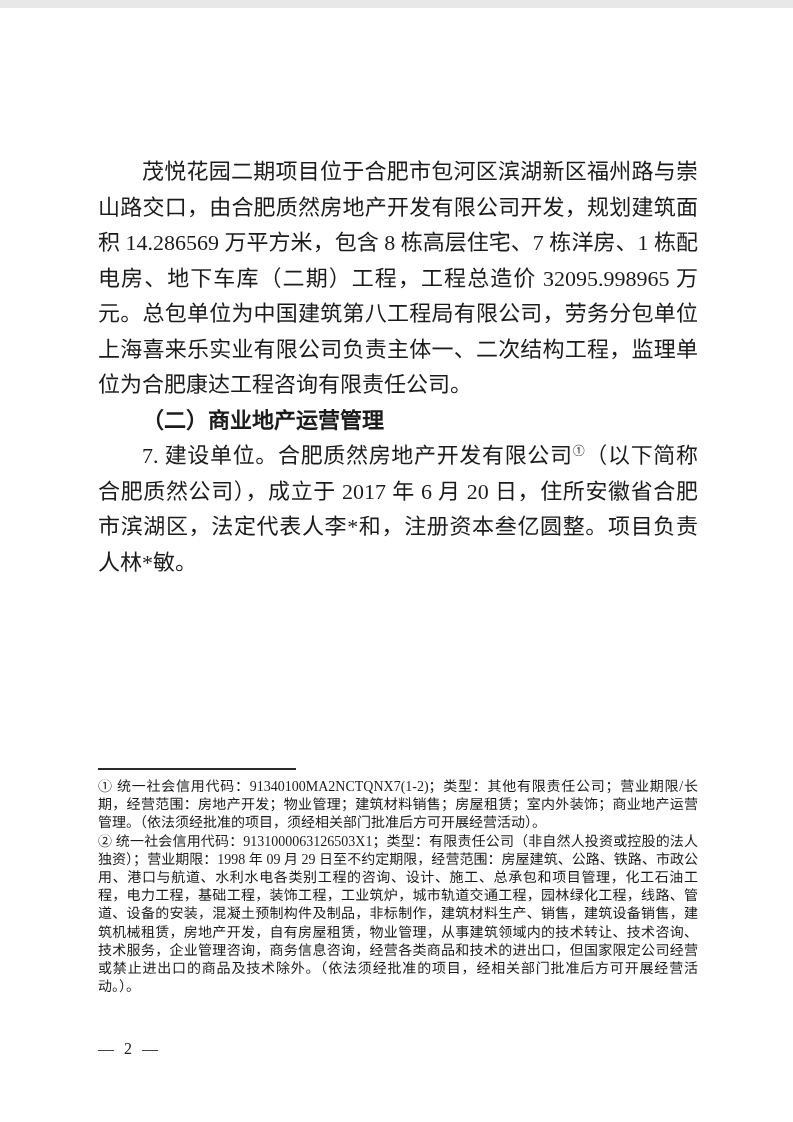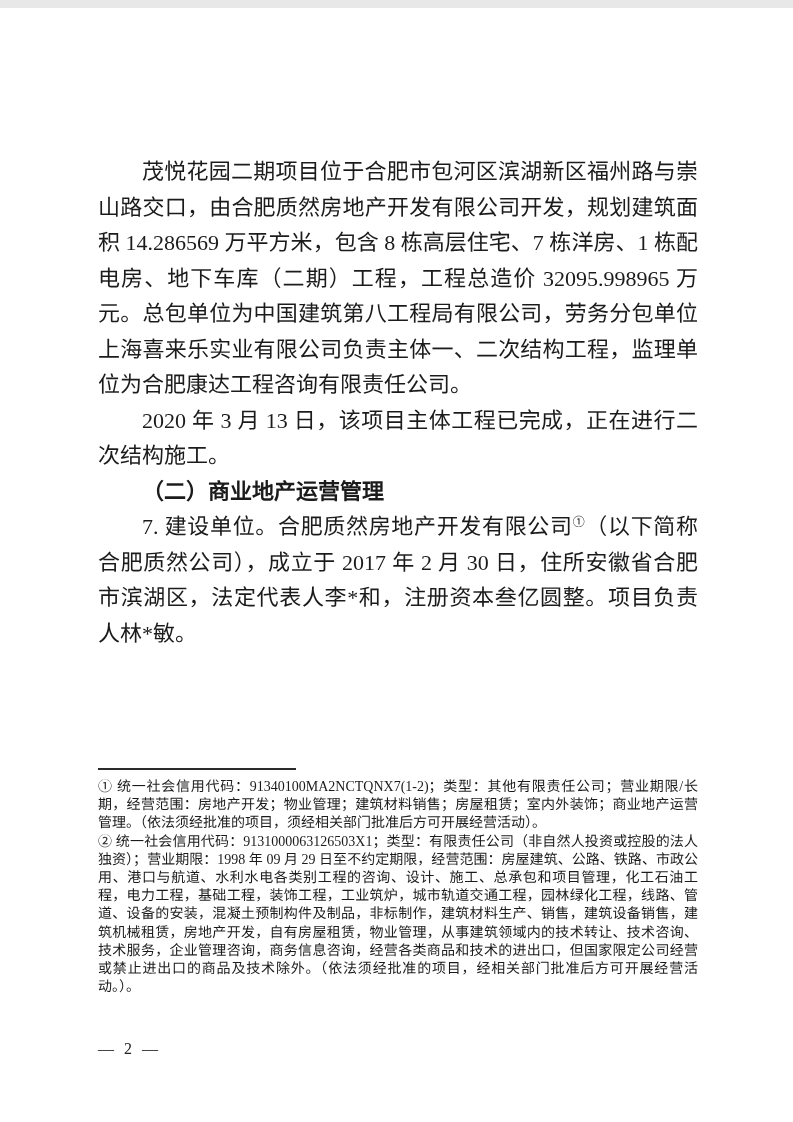--- a/index.html
+++ b/index.html
@@ -72,25 +72,24 @@
 </style>
 </head>
 <body>
 
 <div class="page">
 
   <div class="body-text">
 
     <p class="para">茂悦花园二期项目位于合肥市包河区滨湖新区福州路与崇山路交口，由合肥质然房地产开发有限公司开发，规划建筑面积 14.286569 万平方米，包含 8 栋高层住宅、7 栋洋房、1 栋配电房、地下车库（二期）工程，工程总造价 32095.998965 万元。总包单位为中国建筑第八工程局有限公司，劳务分包单位上海喜来乐实业有限公司负责主体一、二次结构工程，监理单位为合肥康达工程咨询有限责任公司。</p>
 
-    <p class="para">2020 年 3 月 13 日，该项目主体工程已完成，正在进行二次结构施工。</p>
 
     <h2 class="section-heading">（二）商业地产运营管理</h2>
 
-    <p class="para"><span>7. 建设单位。合肥质然房地产开发有限公司</span><sup class="fn-ref">①</sup><span>（以下简称合肥质然公司），成立于 2017 年 2 月 30 日，住所安徽省合肥市滨湖区，法定代表人李*和，注册资本叁亿圆整。项目负责人林*敏。</span></p>
+    <p class="para"><span>7. 建设单位。合肥质然房地产开发有限公司</span><sup class="fn-ref">①</sup><span>（以下简称合肥质然公司），成立于 2017 年 6 月 20 日，住所安徽省合肥市滨湖区，法定代表人李*和，注册资本叁亿圆整。项目负责人林*敏。</span></p>
 
 
   </div>
 
   <div class="footnotes">
     <hr class="fn-rule">
     <p class="footnote">① 统一社会信用代码：91340100MA2NCTQNX7(1-2)；类型：其他有限责任公司；营业期限/长期，经营范围：房地产开发；物业管理；建筑材料销售；房屋租赁；室内外装饰；商业地产运营管理。（依法须经批准的项目，须经相关部门批准后方可开展经营活动）。</p>
     <p class="footnote">② 统一社会信用代码：9131000063126503X1；类型：有限责任公司（非自然人投资或控股的法人独资）；营业期限：1998 年 09 月 29 日至不约定期限，经营范围：房屋建筑、公路、铁路、市政公用、港口与航道、水利水电各类别工程的咨询、设计、施工、总承包和项目管理，化工石油工程，电力工程，基础工程，装饰工程，工业筑炉，城市轨道交通工程，园林绿化工程，线路、管道、设备的安装，混凝土预制构件及制品，非标制作，建筑材料生产、销售，建筑设备销售，建筑机械租赁，房地产开发，自有房屋租赁，物业管理，从事建筑领域内的技术转让、技术咨询、技术服务，企业管理咨询，商务信息咨询，经营各类商品和技术的进出口，但国家限定公司经营或禁止进出口的商品及技术除外。（依法须经批准的项目，经相关部门批准后方可开展经营活动。）。</p>
   </div>
 

